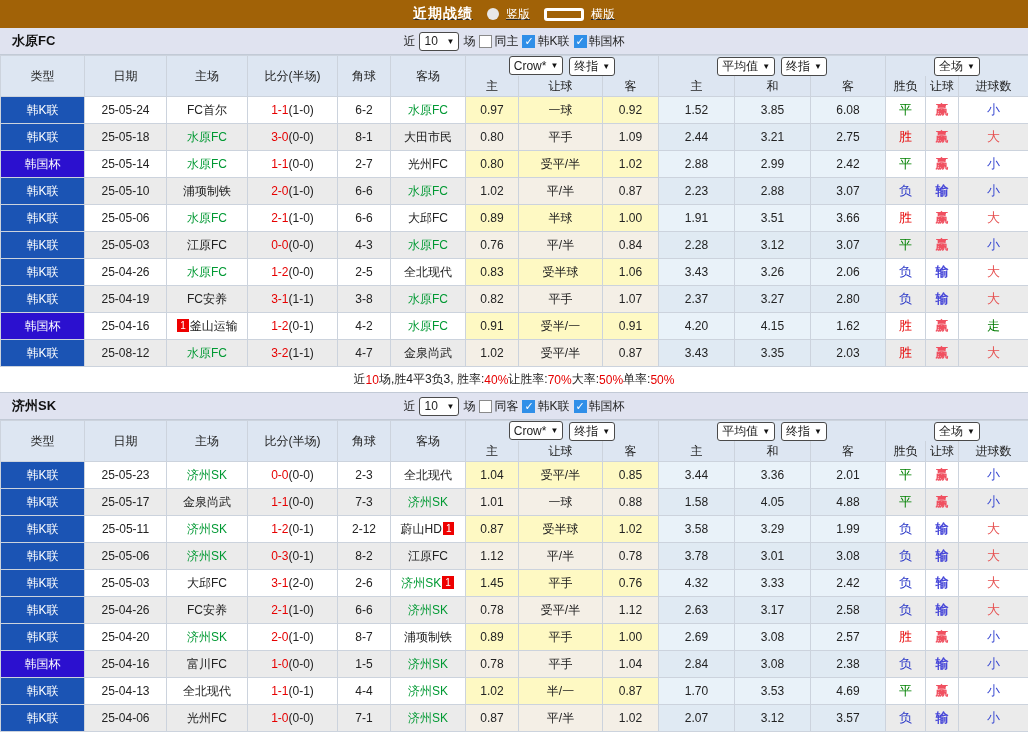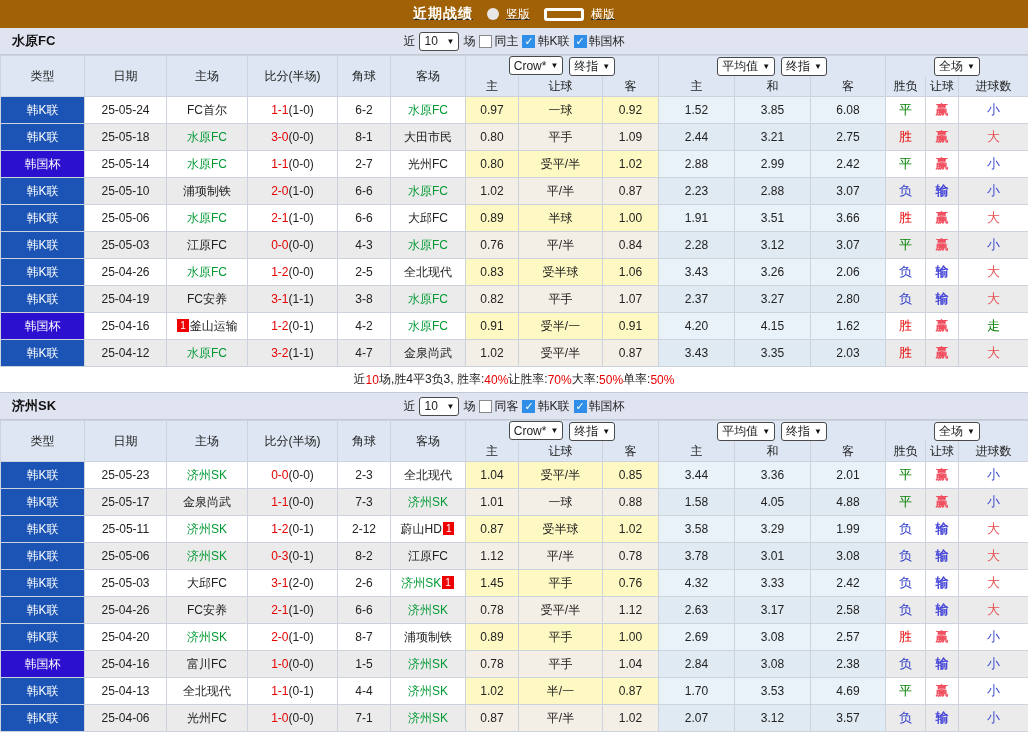--- a/index.html
+++ b/index.html
@@ -305,21 +305,21 @@
             <td class="c-odds">0.91</td>
             <td class="c-avg">4.20</td>
             <td class="c-avg">4.15</td>
             <td class="c-avg">1.62</td>
             <td class="c-res res" style="color: rgb(230, 0, 0);">胜</td>
             <td class="c-res res res-b" style="color: rgb(240, 80, 96);">赢</td>
             <td class="c-res res" style="color: rgb(0, 122, 0);">走</td>
           </tr>
           <tr class="even">
             <td class="type t-league">韩K联</td>
-            <td class="date">25-04-12</td>
+            <td class="date">25-08-12</td>
             <td class="team"><span class="hl">水原FC</span></td>
             <td class="score"><span class="sc-main">3-2</span><span class="sc-half">(1-1)</span></td>
             <td class="corner">4-7</td>
             <td class="team"><span>金泉尚武</span></td>
             <td class="c-odds">1.02</td>
             <td class="c-odds">受平/半</td>
             <td class="c-odds">0.87</td>
             <td class="c-avg">3.43</td>
             <td class="c-avg">3.35</td>
             <td class="c-avg">2.03</td>

